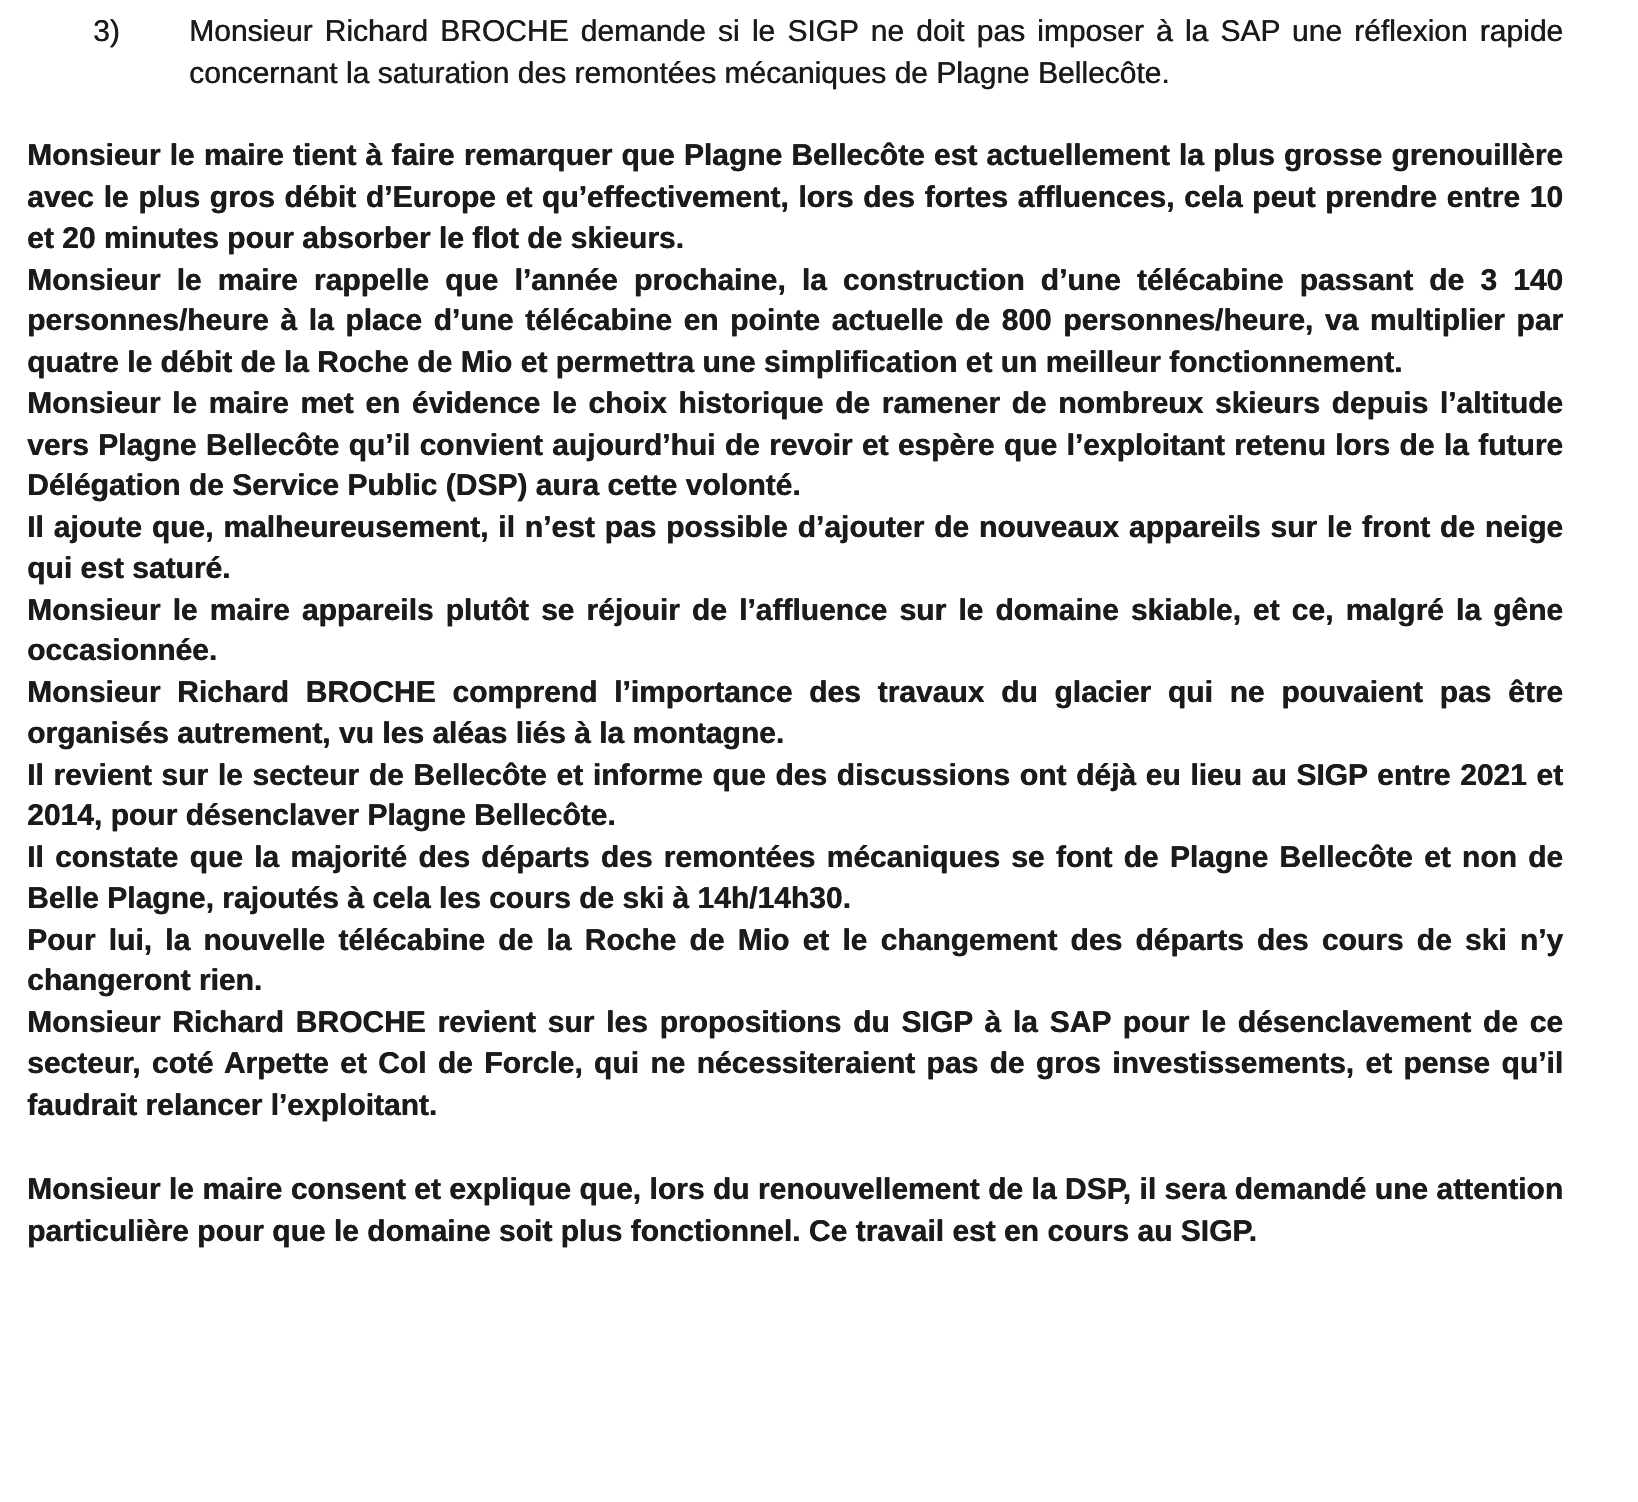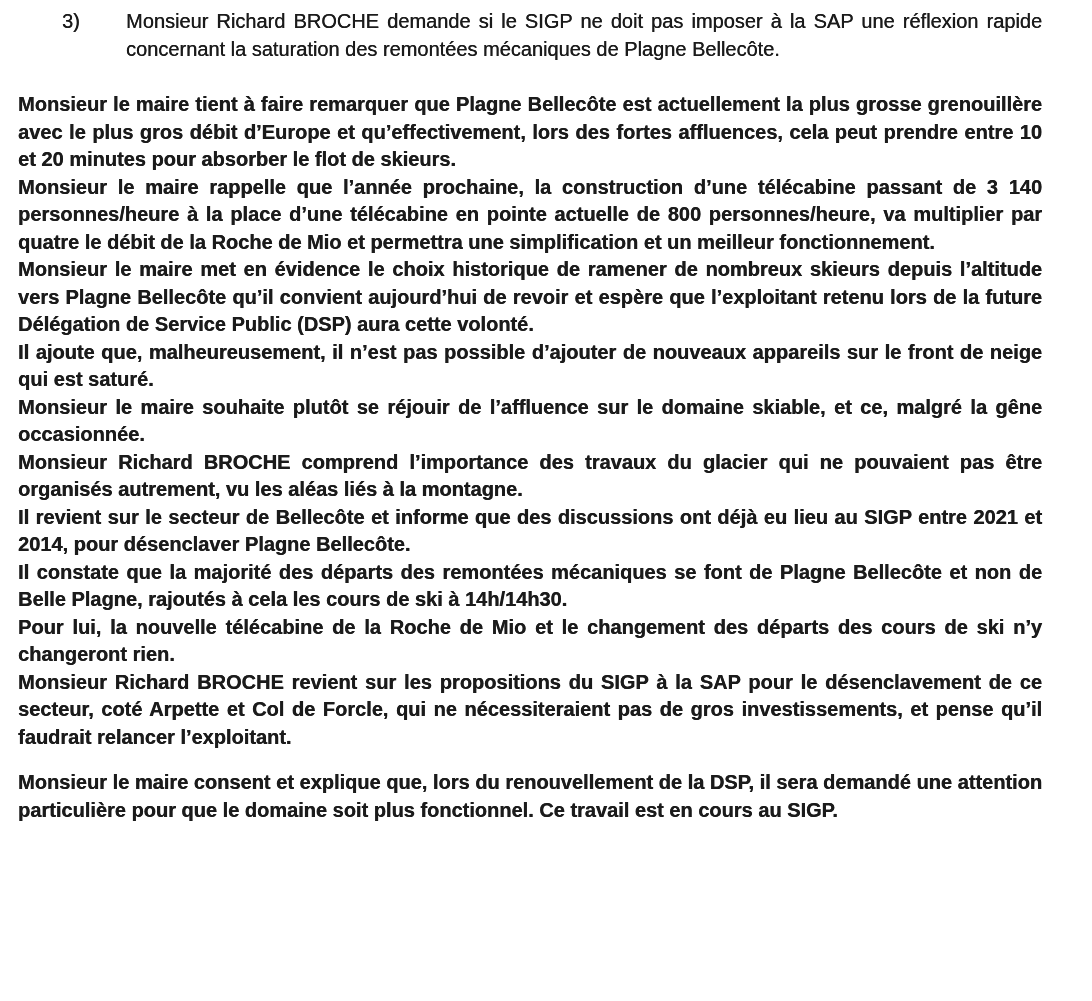--- a/index.html
+++ b/index.html
@@ -40,39 +40,39 @@
   .body-block {
     margin-top: 28px;
   }
   .body-block p,
   .closing {
     margin: 0;
     text-align: justify;
     font-weight: bold;
   }
   .closing {
-    margin-top: 18px;
+    margin-top: 29px;
   }
 </style>
 </head>
 <body>
 
 <div class="page">
 
   <div class="list-item">
     <span class="num">3)</span>
     <span class="item-text">Monsieur Richard BROCHE demande si le SIGP ne doit pas imposer à la SAP une réflexion rapide concernant la saturation des remontées mécaniques de Plagne Bellecôte.</span>
   </div>
 
   <div class="body-block">
     <p>Monsieur le maire tient à faire remarquer que Plagne Bellecôte est actuellement la plus grosse grenouillère avec le plus gros débit d’Europe et qu’effectivement, lors des fortes affluences, cela peut prendre entre 10 et 20 minutes pour absorber le flot de skieurs.</p>
     <p>Monsieur le maire rappelle que l’année prochaine, la construction d’une télécabine passant de 3 140 personnes/heure à la place d’une télécabine en pointe actuelle de 800 personnes/heure, va multiplier par quatre le débit de la Roche de Mio et permettra une simplification et un meilleur fonctionnement.</p>
     <p>Monsieur le maire met en évidence le choix historique de ramener de nombreux skieurs depuis l’altitude vers Plagne Bellecôte qu’il convient aujourd’hui de revoir et espère que l’exploitant retenu lors de la future Délégation de Service Public (DSP) aura cette volonté.</p>
     <p>Il ajoute que, malheureusement, il n’est pas possible d’ajouter de nouveaux appareils sur le front de neige qui est saturé.</p>
-    <p>Monsieur le maire souhaite plutôt se réjouir de l’affluence sur le domaine skiable, et ce, malgré la gêne occasionnée.</p>
+    <p>Monsieur le maire appareils plutôt se réjouir de l’affluence sur le domaine skiable, et ce, malgré la gêne occasionnée.</p>
     <p>Monsieur Richard BROCHE comprend l’importance des travaux du glacier qui ne pouvaient pas être organisés autrement, vu les aléas liés à la montagne.</p>
     <p>Il revient sur le secteur de Bellecôte et informe que des discussions ont déjà eu lieu au SIGP entre 2021 et 2014, pour désenclaver Plagne Bellecôte.</p>
     <p>Il constate que la majorité des départs des remontées mécaniques se font de Plagne Bellecôte et non de Belle Plagne, rajoutés à cela les cours de ski à 14h/14h30.</p>
     <p>Pour lui, la nouvelle télécabine de la Roche de Mio et le changement des départs des cours de ski n’y changeront rien.</p>
     <p>Monsieur Richard BROCHE revient sur les propositions du SIGP à la SAP pour le désenclavement de ce secteur, coté Arpette et Col de Forcle, qui ne nécessiteraient pas de gros investissements, et pense qu’il faudrait relancer l’exploitant.</p>
   </div>
 
   <p class="closing">Monsieur le maire consent et explique que, lors du renouvellement de la DSP, il sera demandé une attention particulière pour que le domaine soit plus fonctionnel. Ce travail est en cours au SIGP.</p>
 
 </div>

